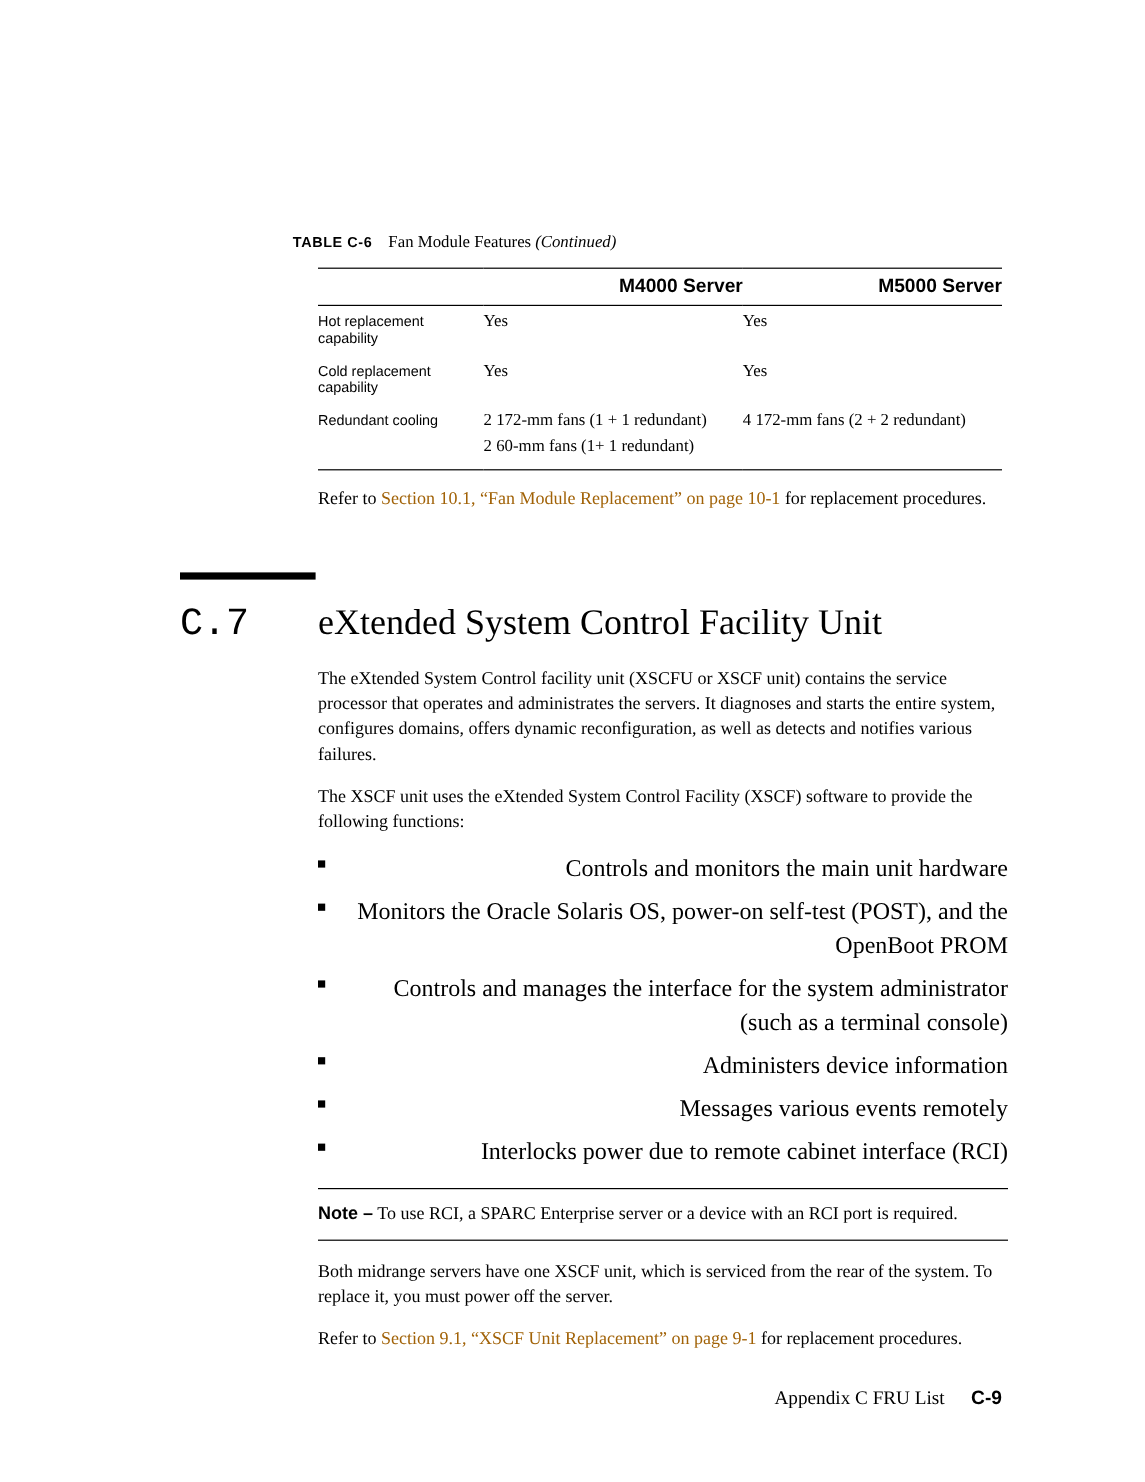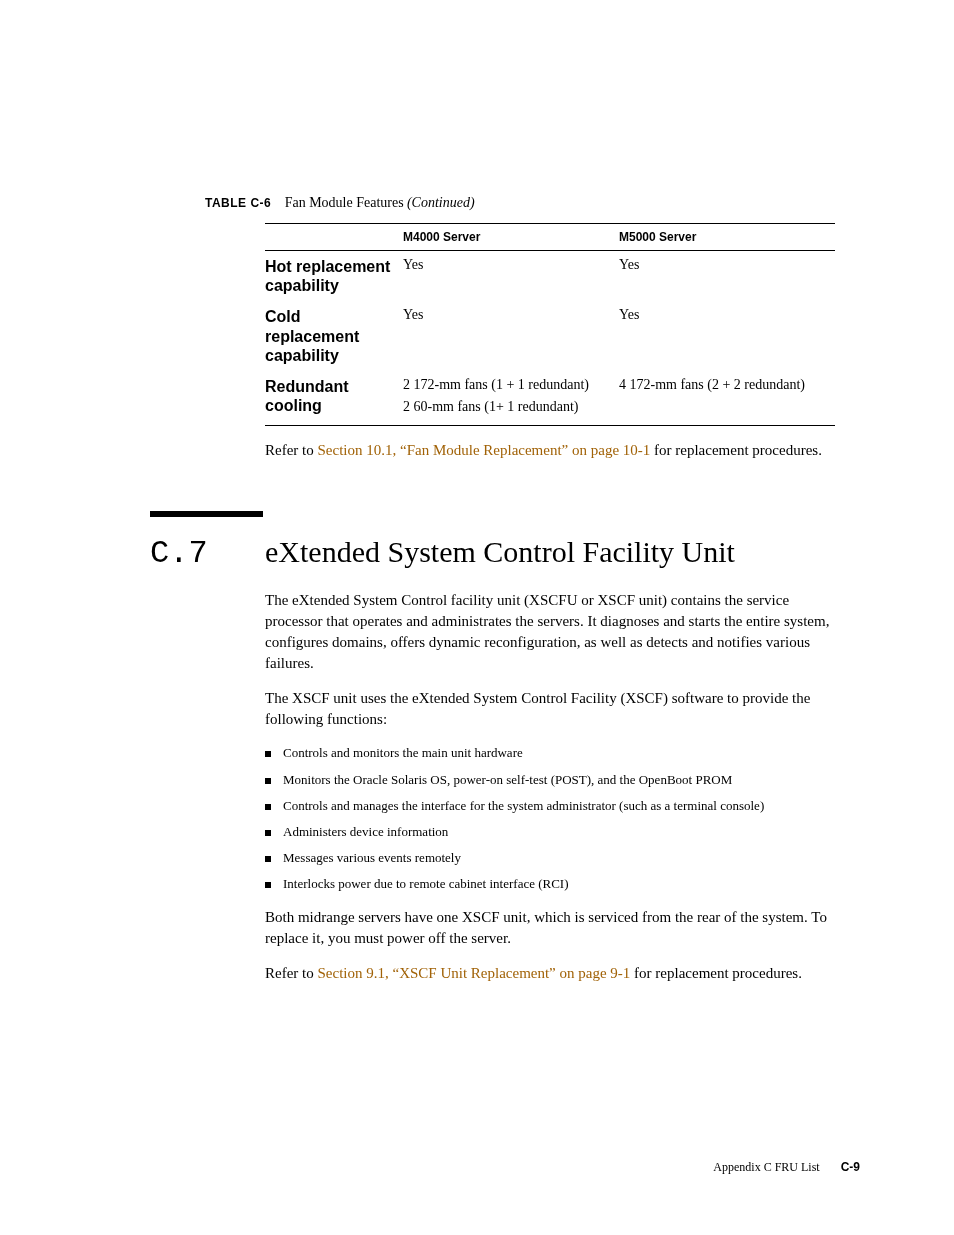--- a/index.html
+++ b/index.html
@@ -12,21 +12,21 @@
     height: 1235px;
     position: relative;
   }
   .page {
     padding: 195px 110px 0 150px;
     box-sizing: border-box;
   }
   .table-caption {
     font-size: 12px;
     margin-bottom: 12px;
-    margin-left: 55px;
+    margin-left: 94px;
     font-family: Arial, Helvetica, sans-serif;
   }
   .table-caption .label {
     font-weight: bold;
     letter-spacing: 0.5px;
   }
   .table-caption .title {
     font-family: Palatino, Georgia, serif;
     font-size: 14px;
     margin-left: 10px;
@@ -38,35 +38,35 @@
   }
   table.feature {
     border-collapse: collapse;
     width: 570px;
     margin-left: 115px;
     font-size: 14px;
   }
   table.feature th {
     font-family: Arial, Helvetica, sans-serif;
     font-weight: bold;
-    font-size: 12px;
-    text-align: left;
+    font-size: 16px;
+    text-align: right;
     padding: 6px 0 6px 0;
     border-top: 1px solid #000;
     border-bottom: 1px solid #000;
   }
   table.feature td {
     padding: 6px 8px 6px 0;
     vertical-align: top;
     font-size: 14px;
   }
   table.feature td.rowlabel {
     font-family: Arial, Helvetica, sans-serif;
-    font-size: 16px;
-    font-weight: bold;
+    font-size: 12px;
+    font-weight: normal;
     width: 130px;
     line-height: 1.2;
   }
   table.feature tbody tr:last-child td {
     border-bottom: 1px solid #000;
     padding-bottom: 10px;
   }
   table.feature td .subline {
     margin-top: 6px;
   }
@@ -104,23 +104,24 @@
   }
   ul.sq {
     list-style: none;
     margin: 10px 0 14px 115px;
     padding: 0;
     max-width: 575px;
   }
   ul.sq li {
     position: relative;
     padding-left: 18px;
-    font-size: 13px;
+    font-size: 20px;
     line-height: 1.4;
     margin-bottom: 8px;
+    text-align: right;
   }
   ul.sq li::before {
     content: "";
     position: absolute;
     left: 0;
     top: 7px;
     width: 6px;
     height: 6px;
     background: #000;
   }
@@ -133,22 +134,22 @@
     font-size: 15px;
     line-height: 1.4;
   }
   .note-box .note-label {
     font-family: Arial, Helvetica, sans-serif;
     font-weight: bold;
   }
   .footer {
     position: absolute;
     bottom: 60px;
-    right: 94px;
-    font-size: 12px;
+    right: 119px;
+    font-size: 16px;
     font-family: Palatino, Georgia, serif;
   }
   .footer .appendix {
     margin-right: 18px;
   }
   .footer .pagenum {
     font-family: Arial, Helvetica, sans-serif;
     font-weight: bold;
   }
 </style>
@@ -209,20 +210,23 @@
 
   <ul class="sq">
     <li>Controls and monitors the main unit hardware</li>
     <li>Monitors the Oracle Solaris OS, power-on self-test (POST), and the OpenBoot PROM</li>
     <li>Controls and manages the interface for the system administrator (such as a terminal console)</li>
     <li>Administers device information</li>
     <li>Messages various events remotely</li>
     <li>Interlocks power due to remote cabinet interface (RCI)</li>
   </ul>
 
+  <div class="note-box">
+    <span class="note-label">Note –</span><span> To use RCI, a SPARC Enterprise server or a device with an RCI port is required.</span>
+  </div>
 
   <p class="para">Both midrange servers have one XSCF unit, which is serviced from the rear of the system. To replace it, you must power off the server.</p>
 
   <p class="para">
     <span>Refer to </span><span class="link">Section 9.1, “XSCF Unit Replacement” on page 9-1</span><span> for replacement procedures.</span>
   </p>
 
 </div>
 
 <div class="footer">

